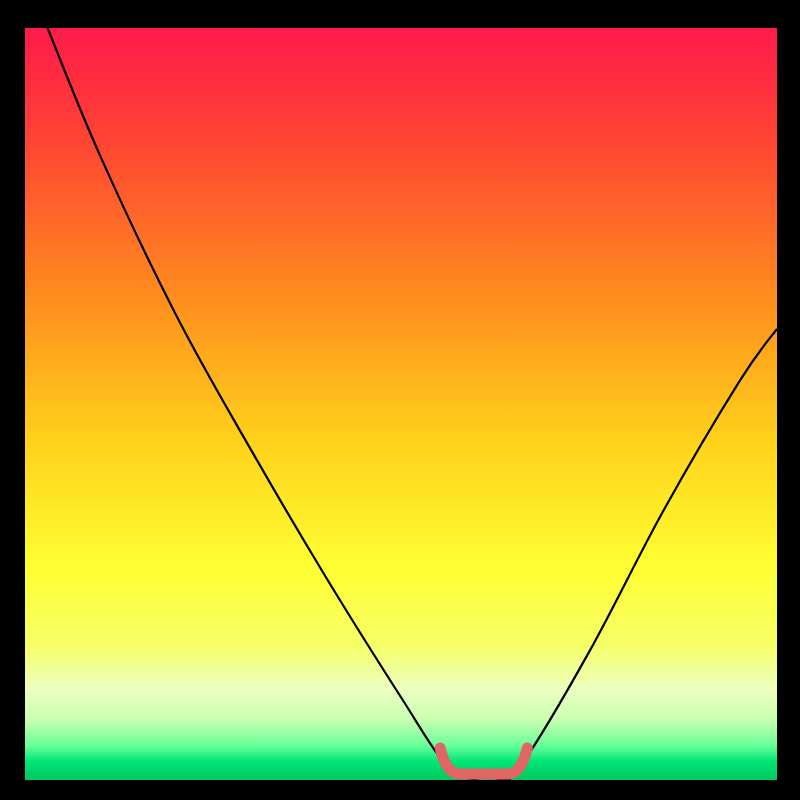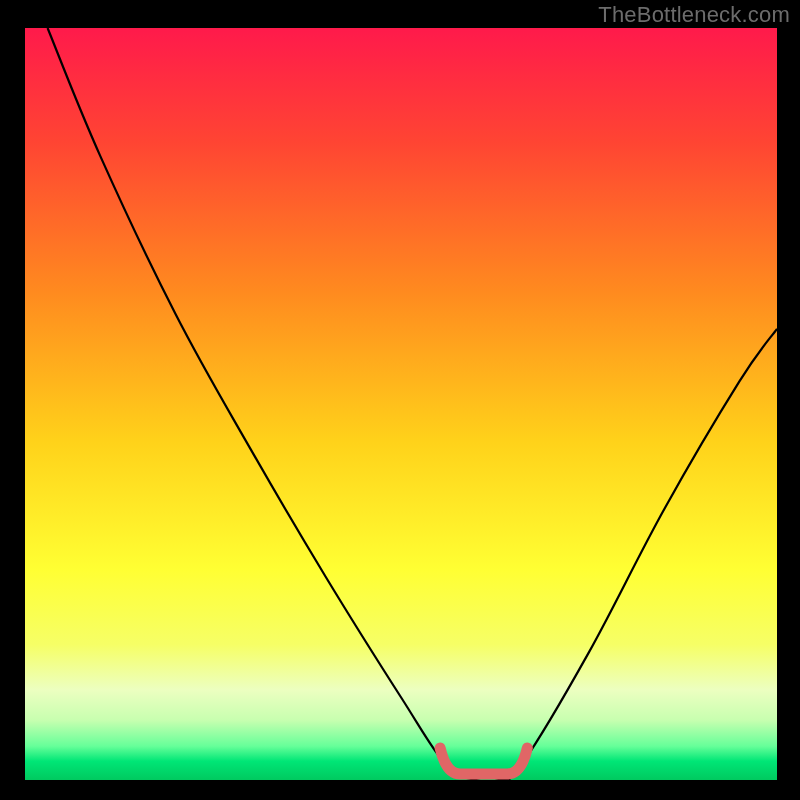--- a/index.html
+++ b/index.html
@@ -30,21 +30,20 @@
   svg {
     position: absolute;
     left: 0;
     top: 0;
   }
 </style>
 </head>
 <body>
 
 <div class="frame">
-  <span class="watermark">TheBottleneck.com</span>
 
   <svg id="chart-svg" width="800" height="800" viewBox="0 0 800 800">
     <defs>
       <linearGradient id="bg-grad" x1="0" y1="0" x2="0" y2="1">
           <stop offset="0%" stop-color="#ff1a4b"></stop>
           <stop offset="15%" stop-color="#ff4433"></stop>
           <stop offset="35%" stop-color="#ff8a1f"></stop>
           <stop offset="55.00000000000001%" stop-color="#ffd21a"></stop>
           <stop offset="72%" stop-color="#ffff33"></stop>
           <stop offset="82%" stop-color="#f6ff66"></stop>

